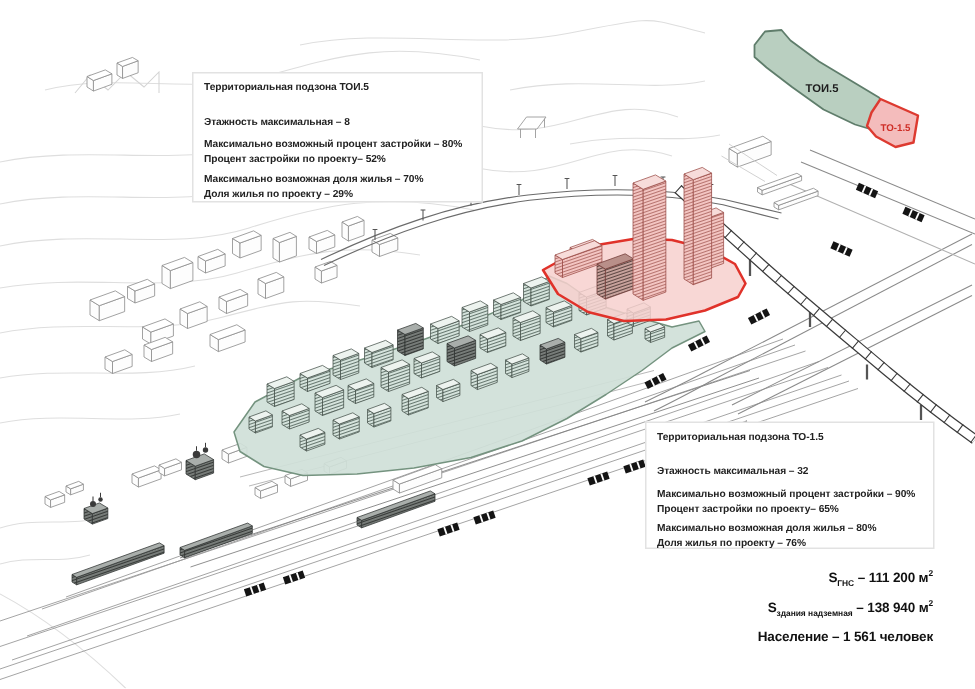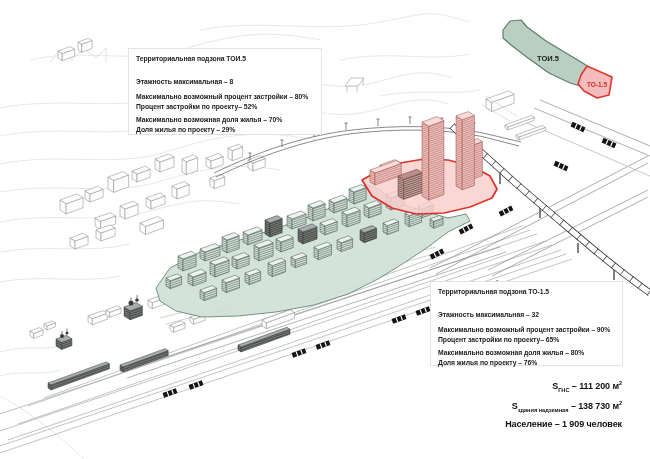--- a/index.html
+++ b/index.html
@@ -469,17 +469,17 @@
   <p class="zb-title">Территориальная подзона ТО-1.5</p>
   <p class="mb5">Этажность максимальная – 32</p>
   <p>Максимально возможный процент застройки – 90%</p>
   <p class="mb3">Процент застройки по проекту– 65%</p>
   <p>Максимально возможная доля жилья – 80%</p>
   <p>Доля жилья по проекту – 76%</p>
 </div>
 
 <div class="stats" style="right:28px;top:377px">
   <div><span>S</span><sub>ГНС</sub><span> – 111 200 м</span><sup>2</sup></div>
-  <div><span>S</span><sub>здания надземная</sub><span> – 138 730 м</span><sup>2</sup></div>
-  <div>Население – 1 909 человек</div>
+  <div><span>S</span><sub>здания надземная</sub><span> – 138 940 м</span><sup>2</sup></div>
+  <div>Население – 1 561 человек</div>
 </div>
 
 </div>
 
 </body></html>

